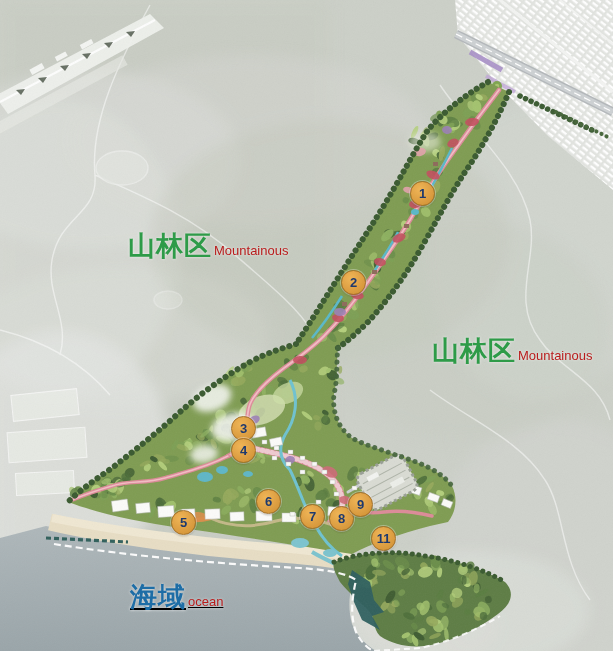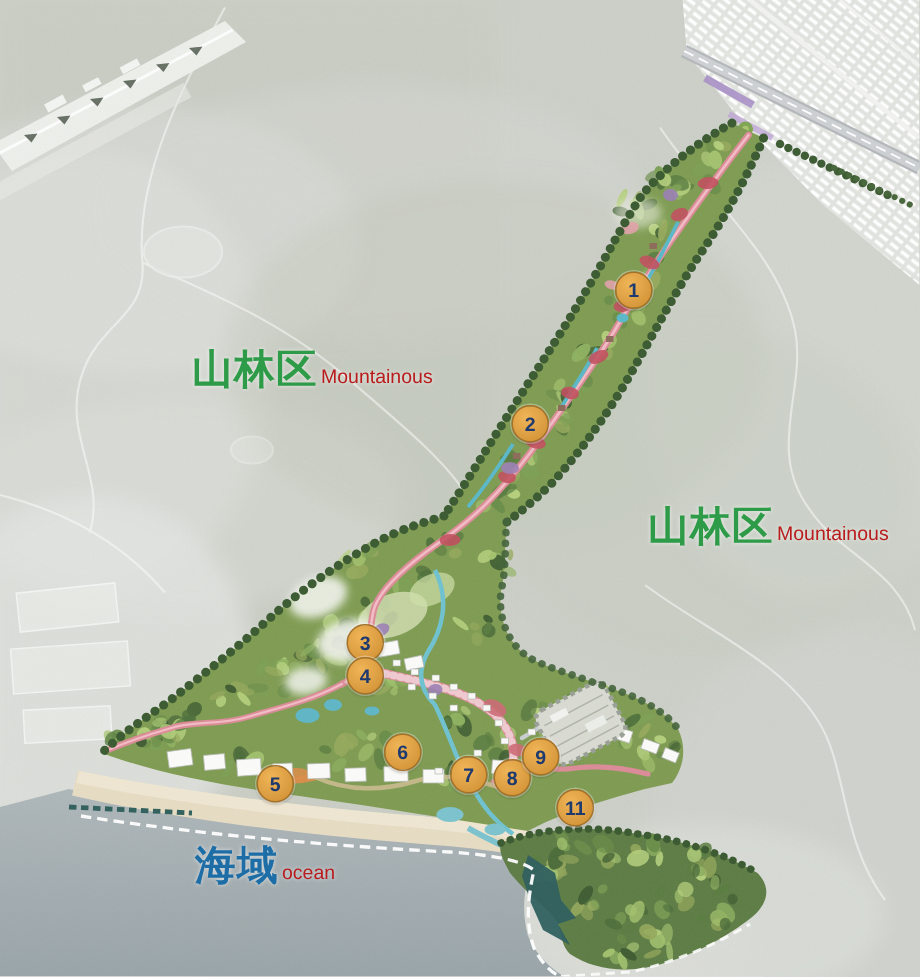--- a/index.html
+++ b/index.html
@@ -581,21 +581,21 @@
   </svg>
 
   <div class="map-label zone" style="left:128px;top:233px;">
     <span class="cn">山林区</span>
     <span class="en">Mountainous</span>
   </div>
   <div class="map-label zone" style="left:432px;top:338px;">
     <span class="cn">山林区</span>
     <span class="en">Mountainous</span>
   </div>
-  <div class="map-label sea" style="left:130px;top:564px;">
+  <div class="map-label sea" style="left:130px;top:584px;text-decoration:underline;">
     <span class="cn">海域</span>
     <span class="en">ocean</span>
   </div>
 
   <div class="marker" style="left:410px;top:181px;">
       <span>1</span>
     </div>
   <div class="marker" style="left:341px;top:270px;">
       <span>2</span>
     </div>

